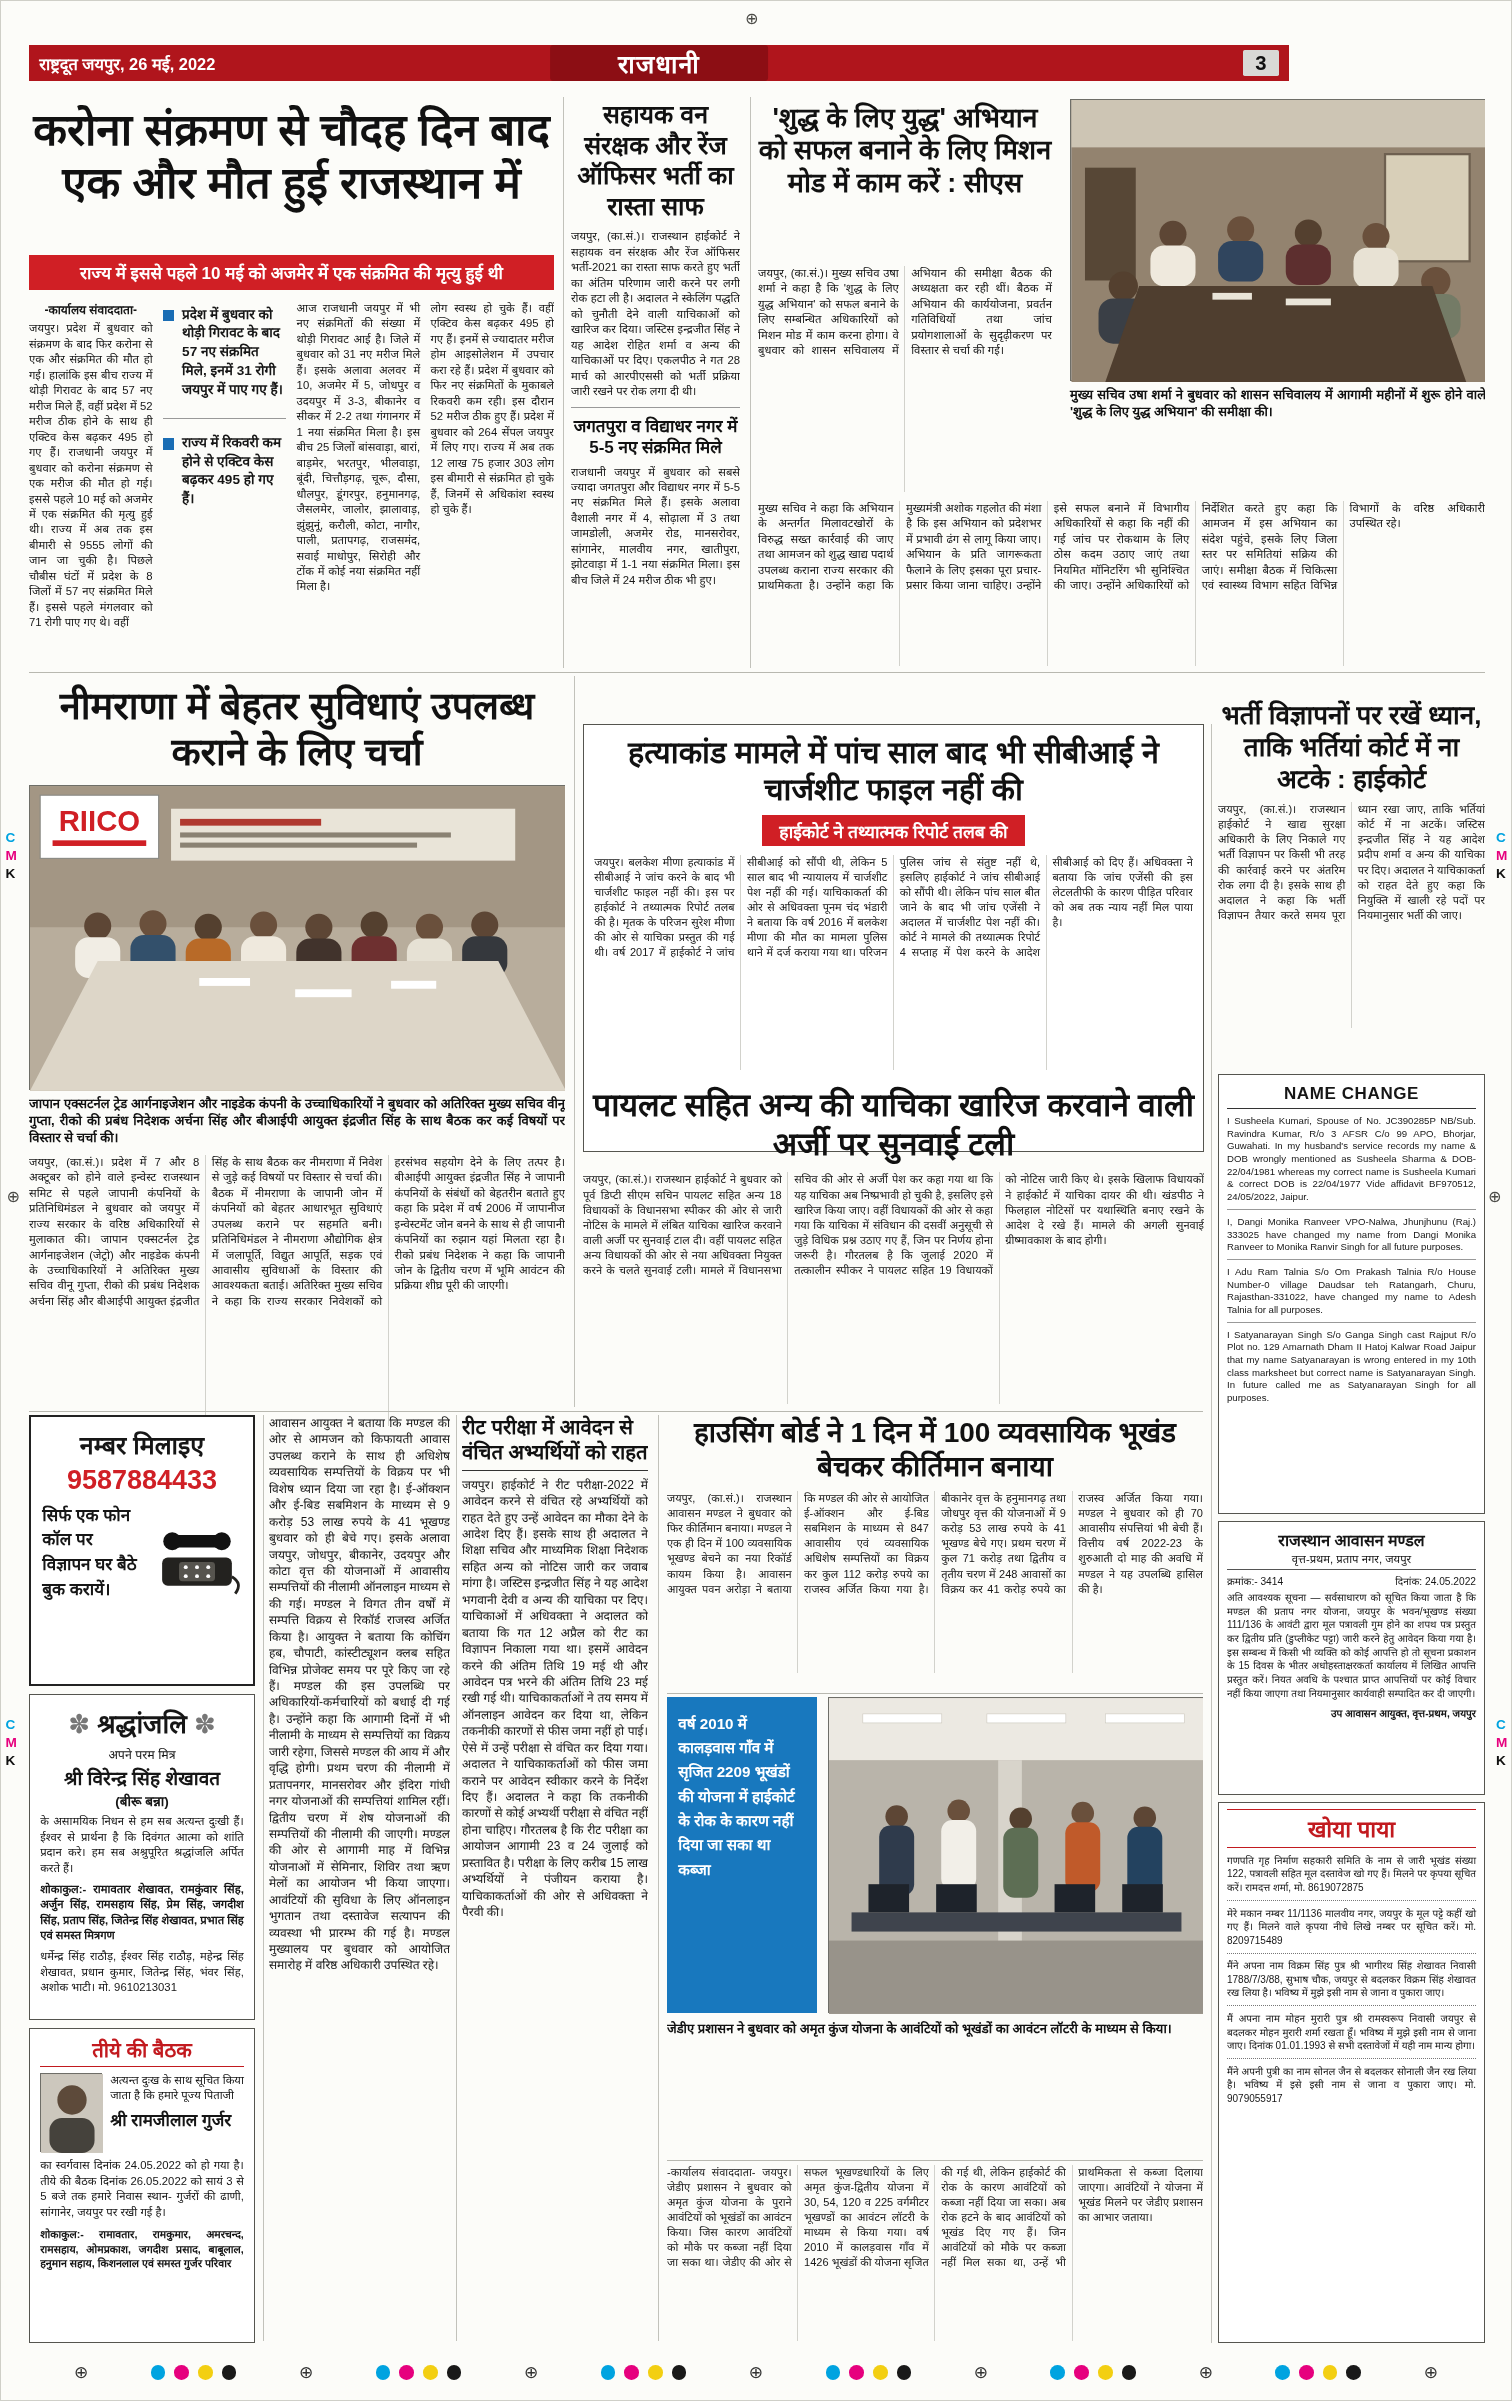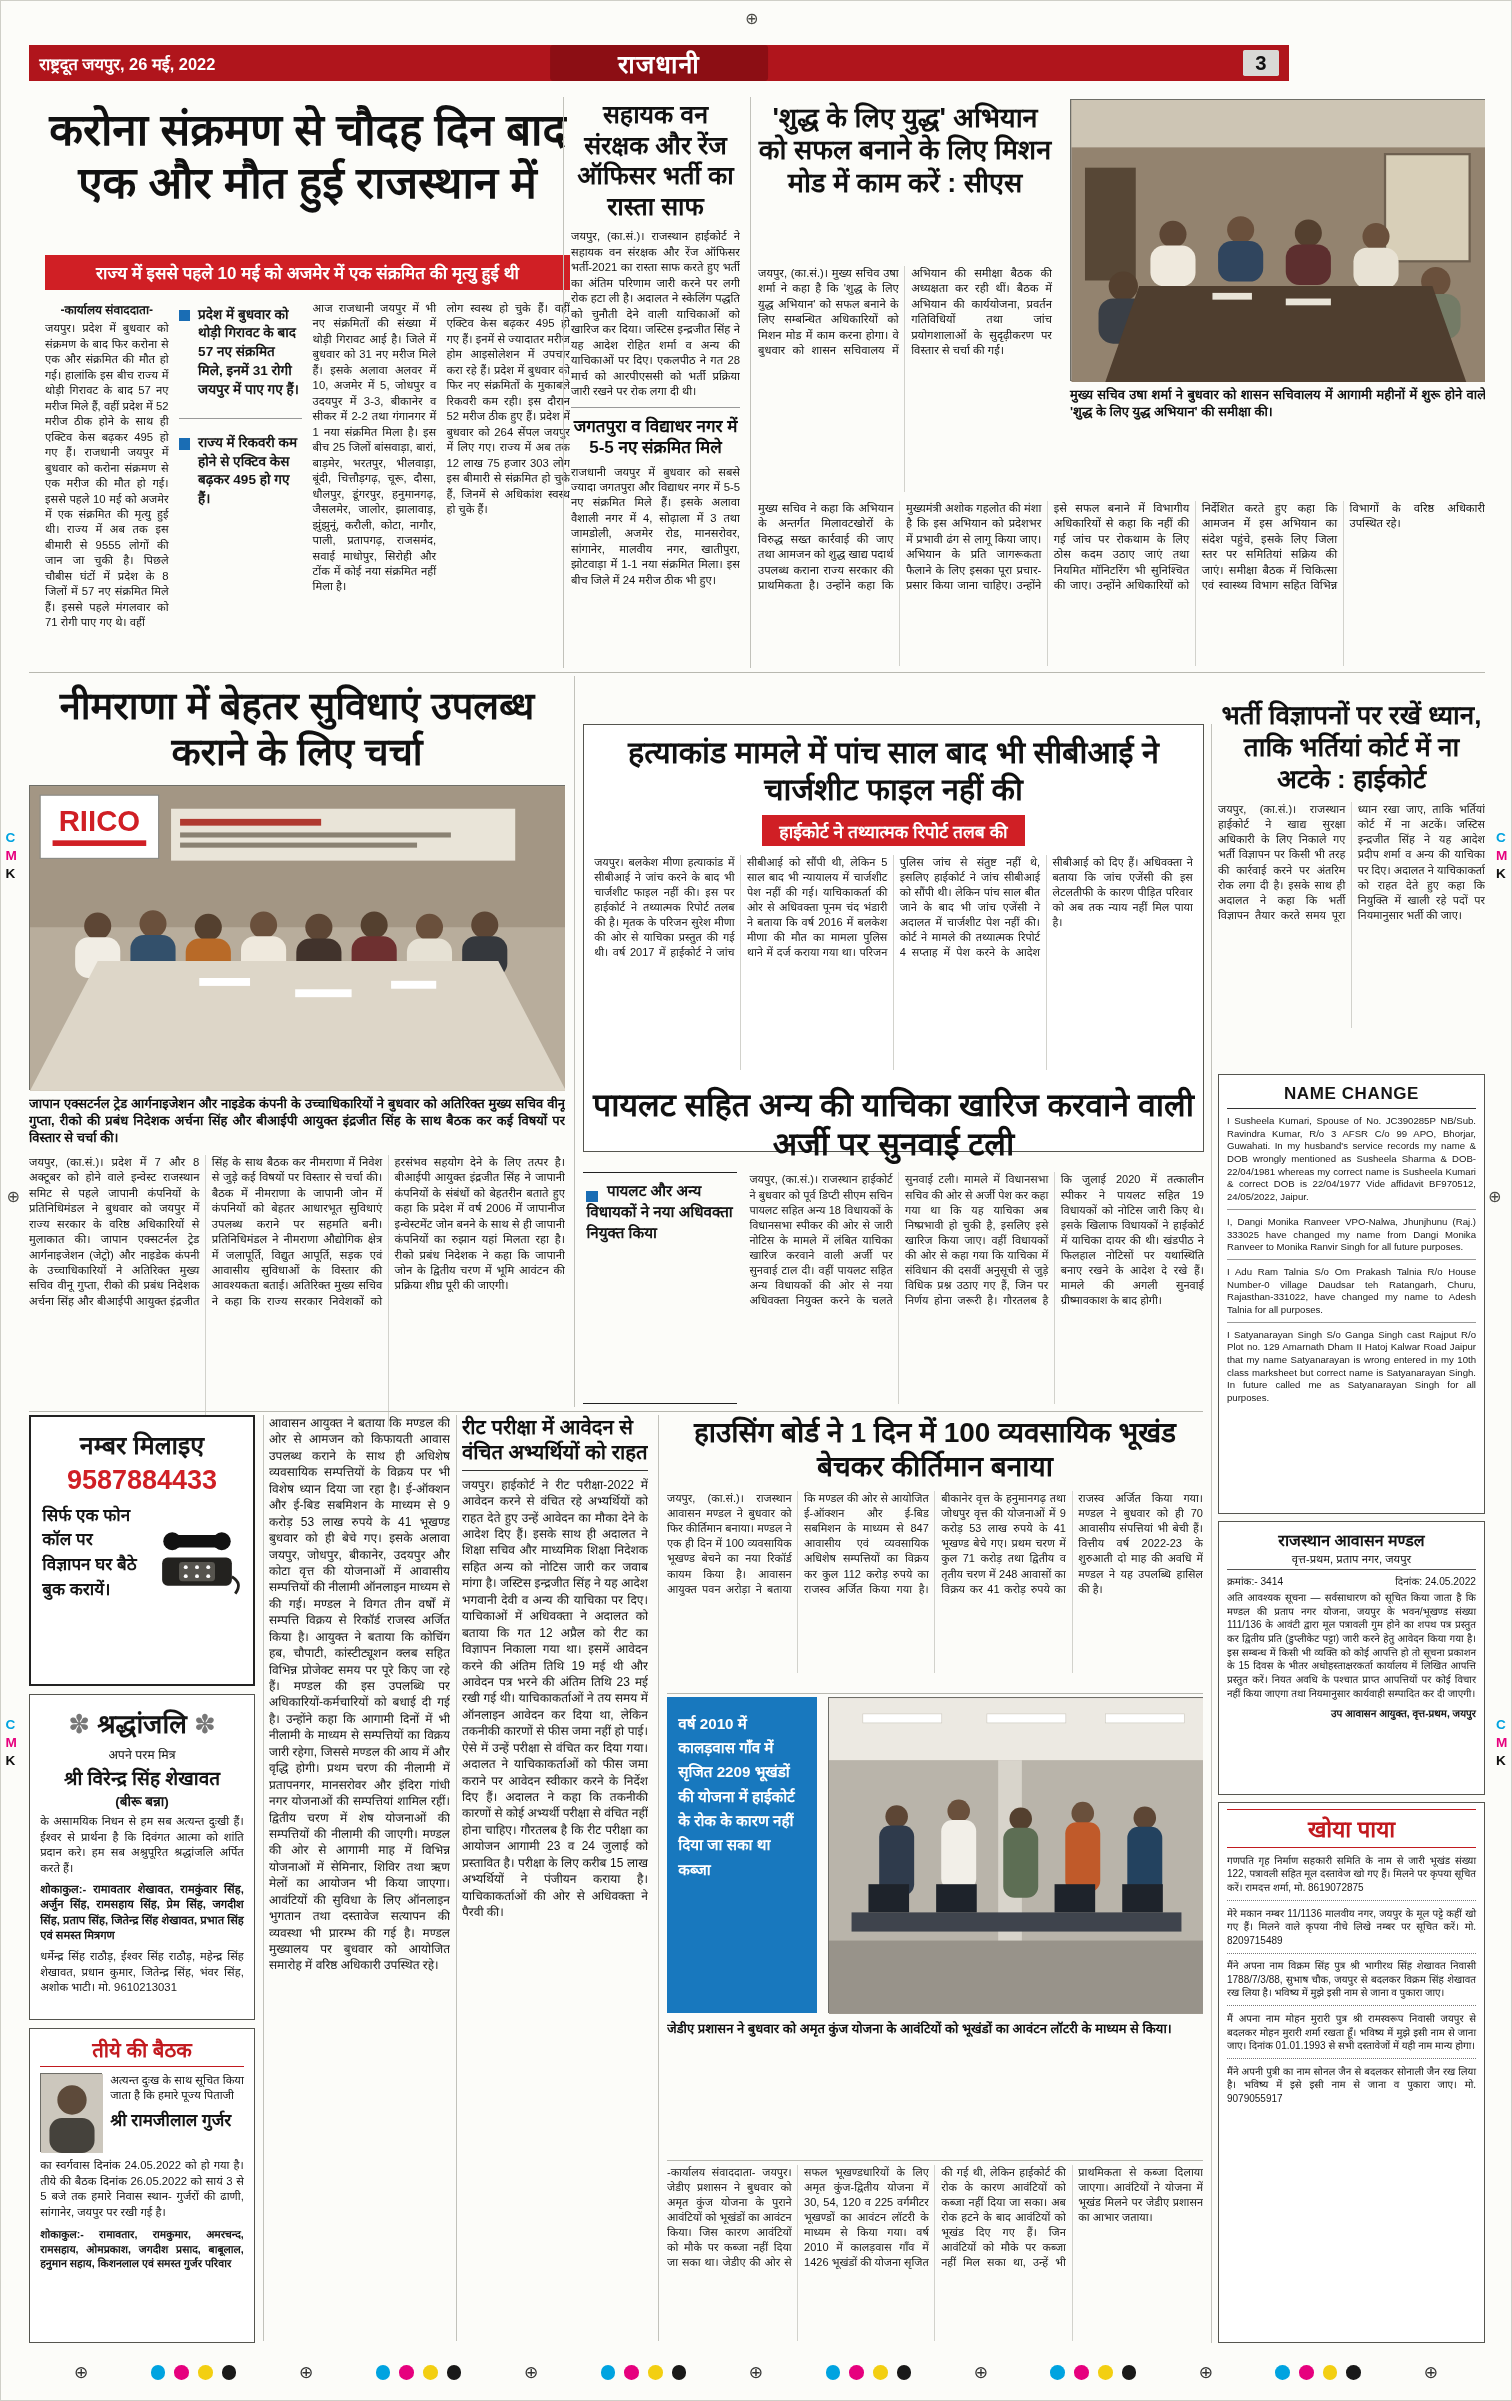--- a/index.html
+++ b/index.html
@@ -81,21 +81,21 @@
     <span class="lm">M</span>
     <span class="lk">K</span>
   </div>
 
   <div class="blk masthead" style="left:28px; top:44px; width:1260px; height:36px;">
     <span class="date">राष्ट्रदूत जयपुर, 26 मई, 2022</span>
     <span class="band">राजधानी</span>
     <span class="pageno">3</span>
   </div>
 
-  <div class="blk" style="left:28px; top:96px; width:525px; height:571px;margin-left:16px;">
+  <div class="blk" style="left:28px; top:96px; width:525px; height:571px;">
     <div class="hl" style="font-size:44px; height:148px; padding-top:5.6px;">करोना संक्रमण से चौदह दिन बाद एक और मौत हुई राजस्थान में</div>
     <div class="redband" style="position:absolute; left:0; top:158px; width:525px; height:35px; font-size:17px;">राज्य में इससे पहले 10 मई को अजमेर में एक संक्रमित की मृत्यु हुई थी</div>
     <div style="position:absolute; left:0; top:204px; width:525px; height:367px; display:flex; gap:10.2px;">
       <div style="width:124px;">
         <div class="byline">-कार्यालय संवाददाता-</div>
         <div class="body-txt">जयपुर। प्रदेश में बुधवार को संक्रमण के बाद फिर करोना से एक और संक्रमित की मौत हो गई। हालांकि इस बीच राज्य में थोड़ी गिरावट के बाद 57 नए मरीज मिले हैं, वहीं प्रदेश में 52 मरीज ठीक होने के साथ ही एक्टिव केस बढ़कर 495 हो गए हैं। राजधानी जयपुर में बुधवार को करोना संक्रमण से एक मरीज की मौत हो गई। इससे पहले 10 मई को अजमेर में एक संक्रमित की मृत्यु हुई थी। राज्य में अब तक इस बीमारी से 9555 लोगों की जान जा चुकी है। पिछले चौबीस घंटों में प्रदेश के 8 जिलों में 57 नए संक्रमित मिले हैं। इससे पहले मंगलवार को 71 रोगी पाए गए थे। वहीं</div>
       </div>
       <div style="width:124px; padding-top:4.5px;">
         <div class="bullet-item">
           <span class="bullet-sq"></span>
@@ -236,24 +236,20 @@
     <div class="hl" style="font-size:30.5px;">हत्याकांड मामले में पांच साल बाद भी सीबीआई ने चार्जशीट फाइल नहीं की</div>
     <div style="text-align:center; margin:6.8px 0 9px;">
       <span class="redband" style="display:inline-flex; font-size:17.5px; padding:3.4px 17px;">हाईकोर्ट ने तथ्यात्मक रिपोर्ट तलब की</span>
     </div>
     <div class="body-txt cols4" style="height:215px; font-size:11px;">जयपुर। बलकेश मीणा हत्याकांड में सीबीआई ने जांच करने के बाद भी चार्जशीट फाइल नहीं की। इस पर हाईकोर्ट ने तथ्यात्मक रिपोर्ट तलब की है। मृतक के परिजन सुरेश मीणा की ओर से याचिका प्रस्तुत की गई थी। वर्ष 2017 में हाईकोर्ट ने जांच सीबीआई को सौंपी थी, लेकिन 5 साल बाद भी न्यायालय में चार्जशीट पेश नहीं की गई। याचिकाकर्ता की ओर से अधिवक्ता पूनम चंद भंडारी ने बताया कि वर्ष 2016 में बलकेश मीणा की मौत का मामला पुलिस थाने में दर्ज कराया गया था। परिजन पुलिस जांच से संतुष्ट नहीं थे, इसलिए हाईकोर्ट ने जांच सीबीआई को सौंपी थी। लेकिन पांच साल बीत जाने के बाद भी जांच एजेंसी ने अदालत में चार्जशीट पेश नहीं की। कोर्ट ने मामले की तथ्यात्मक रिपोर्ट 4 सप्ताह में पेश करने के आदेश सीबीआई को दिए हैं। अधिवक्ता ने बताया कि जांच एजेंसी की इस लेटलतीफी के कारण पीड़ित परिवार को अब तक न्याय नहीं मिल पाया है।</div>
   </div>
 
   <div class="blk" style="left:582px; top:1082px; width:621px; height:324px;">
     <div class="hl" style="font-size:32px; padding:3.4px 0 8px;">पायलट सहित अन्य की याचिका खारिज करवाने वाली अर्जी पर सुनवाई टली</div>
     <div style="display:flex; gap:12.4px; height:232px;">
-      <div class="pilot-highlight">
-        <span class="bullet-sq" style="display:inline-block; vertical-align:middle; margin-right:6.8px;"></span>
-        <span class="bullet-txt" style="font-size:15.2px;">पायलट और अन्य विधायकों ने नया अधिवक्ता नियुक्त किया</span>
-      </div>
       <div class="body-txt cols3" style="flex:1; font-size:11px;">जयपुर, (का.सं.)। राजस्थान हाईकोर्ट ने बुधवार को पूर्व डिप्टी सीएम सचिन पायलट सहित अन्य 18 विधायकों के विधानसभा स्पीकर की ओर से जारी नोटिस के मामले में लंबित याचिका खारिज करवाने वाली अर्जी पर सुनवाई टाल दी। वहीं पायलट सहित अन्य विधायकों की ओर से नया अधिवक्ता नियुक्त करने के चलते सुनवाई टली। मामले में विधानसभा सचिव की ओर से अर्जी पेश कर कहा गया था कि यह याचिका अब निष्प्रभावी हो चुकी है, इसलिए इसे खारिज किया जाए। वहीं विधायकों की ओर से कहा गया कि याचिका में संविधान की दसवीं अनुसूची से जुड़े विधिक प्रश्न उठाए गए हैं, जिन पर निर्णय होना जरूरी है। गौरतलब है कि जुलाई 2020 में तत्कालीन स्पीकर ने पायलट सहित 19 विधायकों को नोटिस जारी किए थे। इसके खिलाफ विधायकों ने हाईकोर्ट में याचिका दायर की थी। खंडपीठ ने फिलहाल नोटिसों पर यथास्थिति बनाए रखने के आदेश दे रखे हैं। मामले की अगली सुनवाई ग्रीष्मावकाश के बाद होगी।</div>
     </div>
   </div>
 
   <div class="vrule" style="left:1210px; top:723px; height:1619px;"></div>
 
   <div class="blk" style="left:1217px; top:697px; width:267px; height:344px;">
     <div class="hl" style="font-size:26px; padding:2.3px 0 6.8px;">भर्ती विज्ञापनों पर रखें ध्यान, ताकि भर्तियां कोर्ट में ना अटके : हाईकोर्ट</div>
     <div class="body-txt cols2" style="height:226px; font-size:11px;">जयपुर, (का.सं.)। राजस्थान हाईकोर्ट ने खाद्य सुरक्षा अधिकारी के लिए निकाले गए भर्ती विज्ञापन पर किसी भी तरह की कार्रवाई करने पर अंतरिम रोक लगा दी है। इसके साथ ही अदालत ने कहा कि भर्ती विज्ञापन तैयार करते समय पूरा ध्यान रखा जाए, ताकि भर्तियां कोर्ट में ना अटकें। जस्टिस इन्द्रजीत सिंह ने यह आदेश प्रदीप शर्मा व अन्य की याचिका पर दिए। अदालत ने याचिकाकर्ता को राहत देते हुए कहा कि नियुक्ति में खाली रहे पदों पर नियमानुसार भर्ती की जाए।</div>
   </div>

